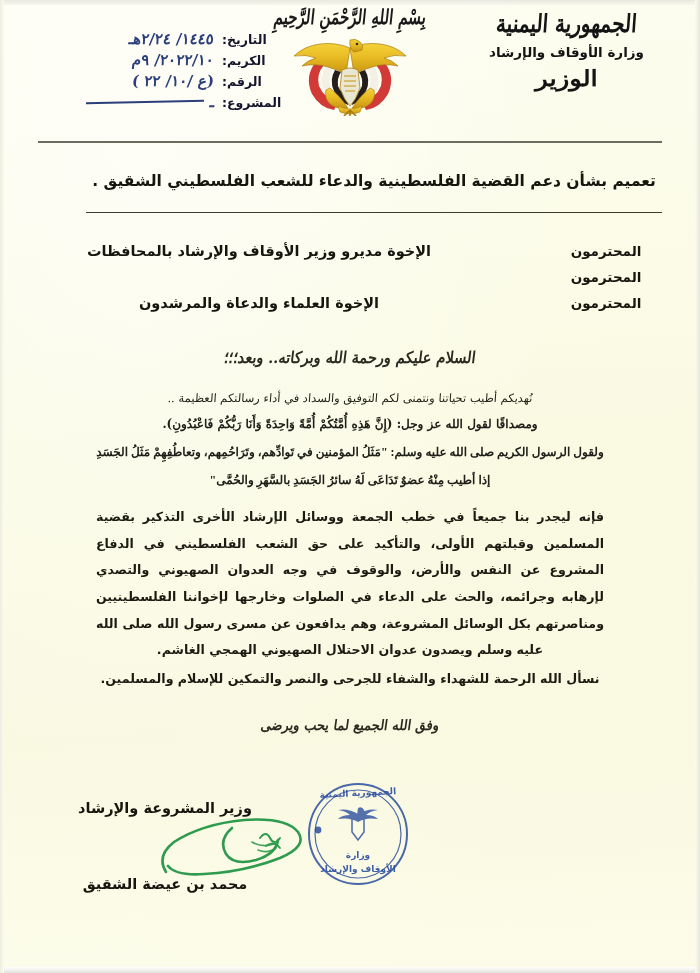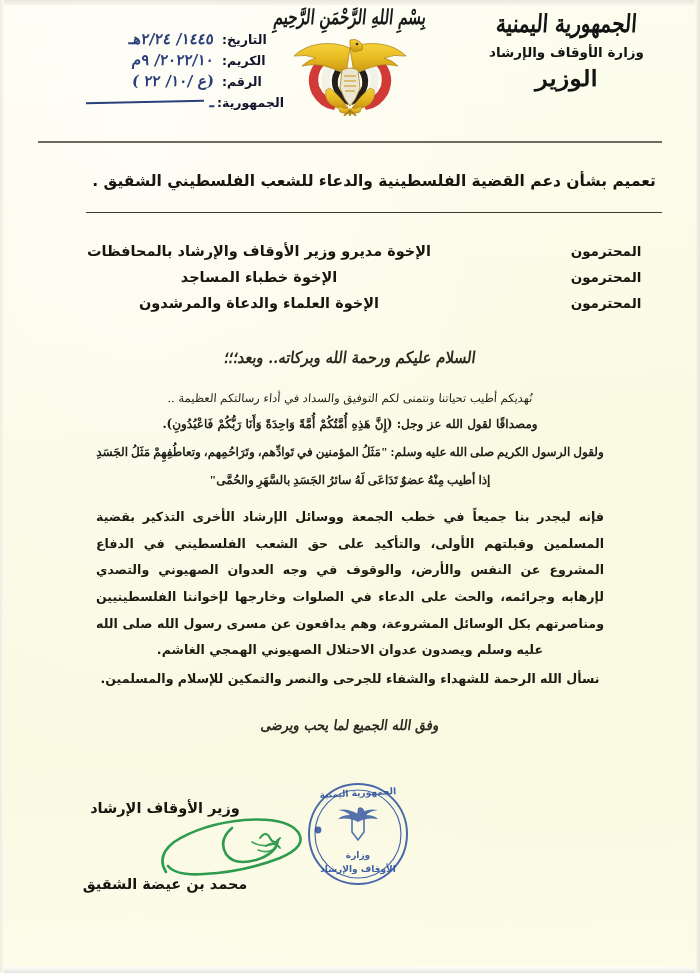--- a/index.html
+++ b/index.html
@@ -241,41 +241,40 @@
       </div>
       <div class="field-row">
         <span class="field-label">الكريم:</span>
         <span class="field-value">٢٠٢٢/١٠/ ٩م</span>
       </div>
       <div class="field-row">
         <span class="field-label">الرقم:</span>
         <span class="field-value">(ع /١٠/ ٢٢ )</span>
       </div>
       <div class="field-row">
-        <span class="field-label">الجمهورية:</span>
+        <span class="field-label">المشروع:</span>
         <span class="field-value">ـ</span>
         <span class="attach-line"></span>
       </div>
     </div>
 
     <div class="hdr-rule"></div>
   </div>
 
   <div class="doc-title">
     <span>تعميم بشأن دعم القضية الفلسطينية والدعاء للشعب الفلسطيني الشقيق .</span>
   </div>
 
   <div class="addressees">
     <div class="addr-row">
       <span class="addr-hon">المحترمون</span>
       <span class="addr-name">الإخوة مديرو وزير الأوقاف والإرشاد بالمحافظات</span>
     </div>
     <div class="addr-row">
       <span class="addr-hon">المحترمون</span>
-      <span class="addr-name">الإخوة خطباء المساجد</span>
     </div>
     <div class="addr-row">
       <span class="addr-hon">المحترمون</span>
       <span class="addr-name">الإخوة العلماء والدعاة والمرشدون</span>
     </div>
   </div>
 
   <div class="greeting">السلام عليكم ورحمة الله وبركاته.. وبعد؛؛؛</div>
 
   <div class="body-block">
@@ -283,21 +282,21 @@
     <div class="p-verse">ومصداقًا لقول الله عز وجل: (إِنَّ هَذِهِ أُمَّتُكُمْ أُمَّةً وَاحِدَةً وَأَنَا رَبُّكُمْ فَاعْبُدُونِ).</div>
     <div class="p-hadith">ولقول الرسول الكريم صلى الله عليه وسلم: "مَثَلُ المؤمنين في تَوادِّهم، وتَرَاحُمِهم، وتعاطُفِهِمْ مَثَلُ الجَسَدِ</div>
     <div class="p-hadith">إذا أطيب مِنْهُ عضوٌ تَدَاعَى لَهُ سائرُ الجَسَدِ بالسَّهَرِ والحُمَّى"</div>
     <div class="p-main">فإنه ليجدر بنا جميعاً في خطب الجمعة ووسائل الإرشاد الأخرى التذكير بقضية المسلمين وقبلتهم الأولى، والتأكيد على حق الشعب الفلسطيني في الدفاع المشروع عن النفس والأرض، والوقوف في وجه العدوان الصهيوني والتصدي لإرهابه وجرائمه، والحث على الدعاء في الصلوات وخارجها لإخواننا الفلسطينيين ومناصرتهم بكل الوسائل المشروعة، وهم يدافعون عن مسرى رسول الله صلى الله عليه وسلم ويصدون عدوان الاحتلال الصهيوني الهمجي الغاشم.</div>
     <div class="p-dua">نسأل الله الرحمة للشهداء والشفاء للجرحى والنصر والتمكين للإسلام والمسلمين.</div>
   </div>
 
   <div class="closing">وفق الله الجميع لما يحب ويرضى</div>
 
   <div class="sign-block">
-    <div class="sign-title">وزير الأوقاف الإرشاد</div>
+    <div class="sign-title">وزير المشروعة والإرشاد</div>
     <div class="sign-name">محمد بن عيضة الشقيق</div>
   </div>
 
   <div class="scribble">
     <svg width="190" height="100" viewBox="0 0 190 100" aria-hidden="true">
       <g fill="none" stroke="#2f9b4e" stroke-width="2.6" stroke-linecap="round">
         <path d="M26 74 Q16 58 34 44 Q62 26 104 22 Q146 19 158 34 Q168 48 140 60 Q104 74 64 76 Q36 78 28 68"></path>
         <path d="M92 30 Q78 42 86 56 Q94 68 116 62 Q136 56 138 42"></path>
         <path d="M120 40 q6 -8 10 0 q4 8 10 0" stroke-width="2"></path>
         <path d="M126 48 q8 -6 14 2" stroke-width="1.8"></path>

